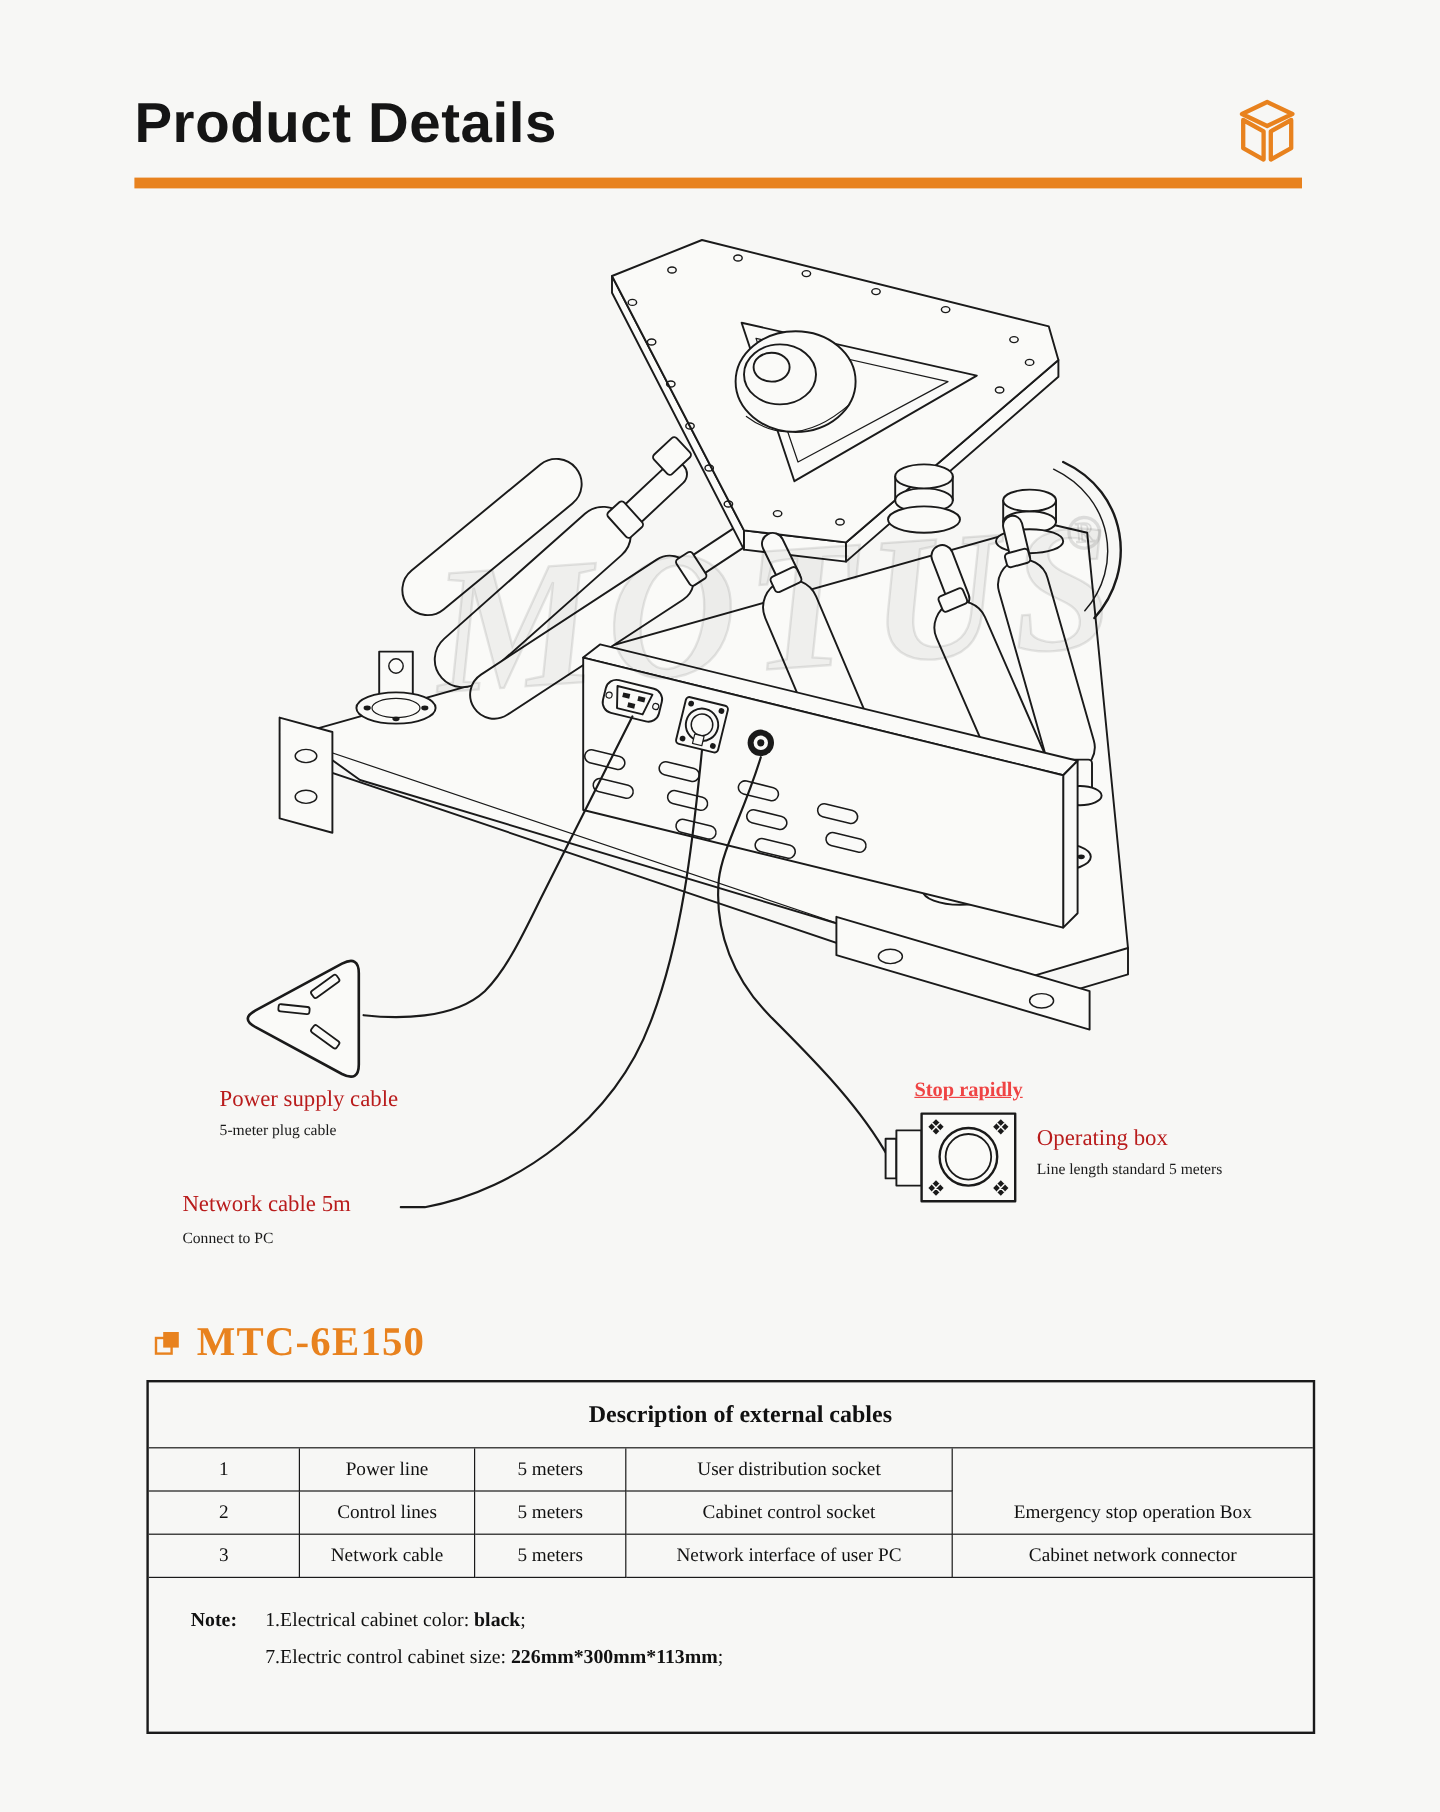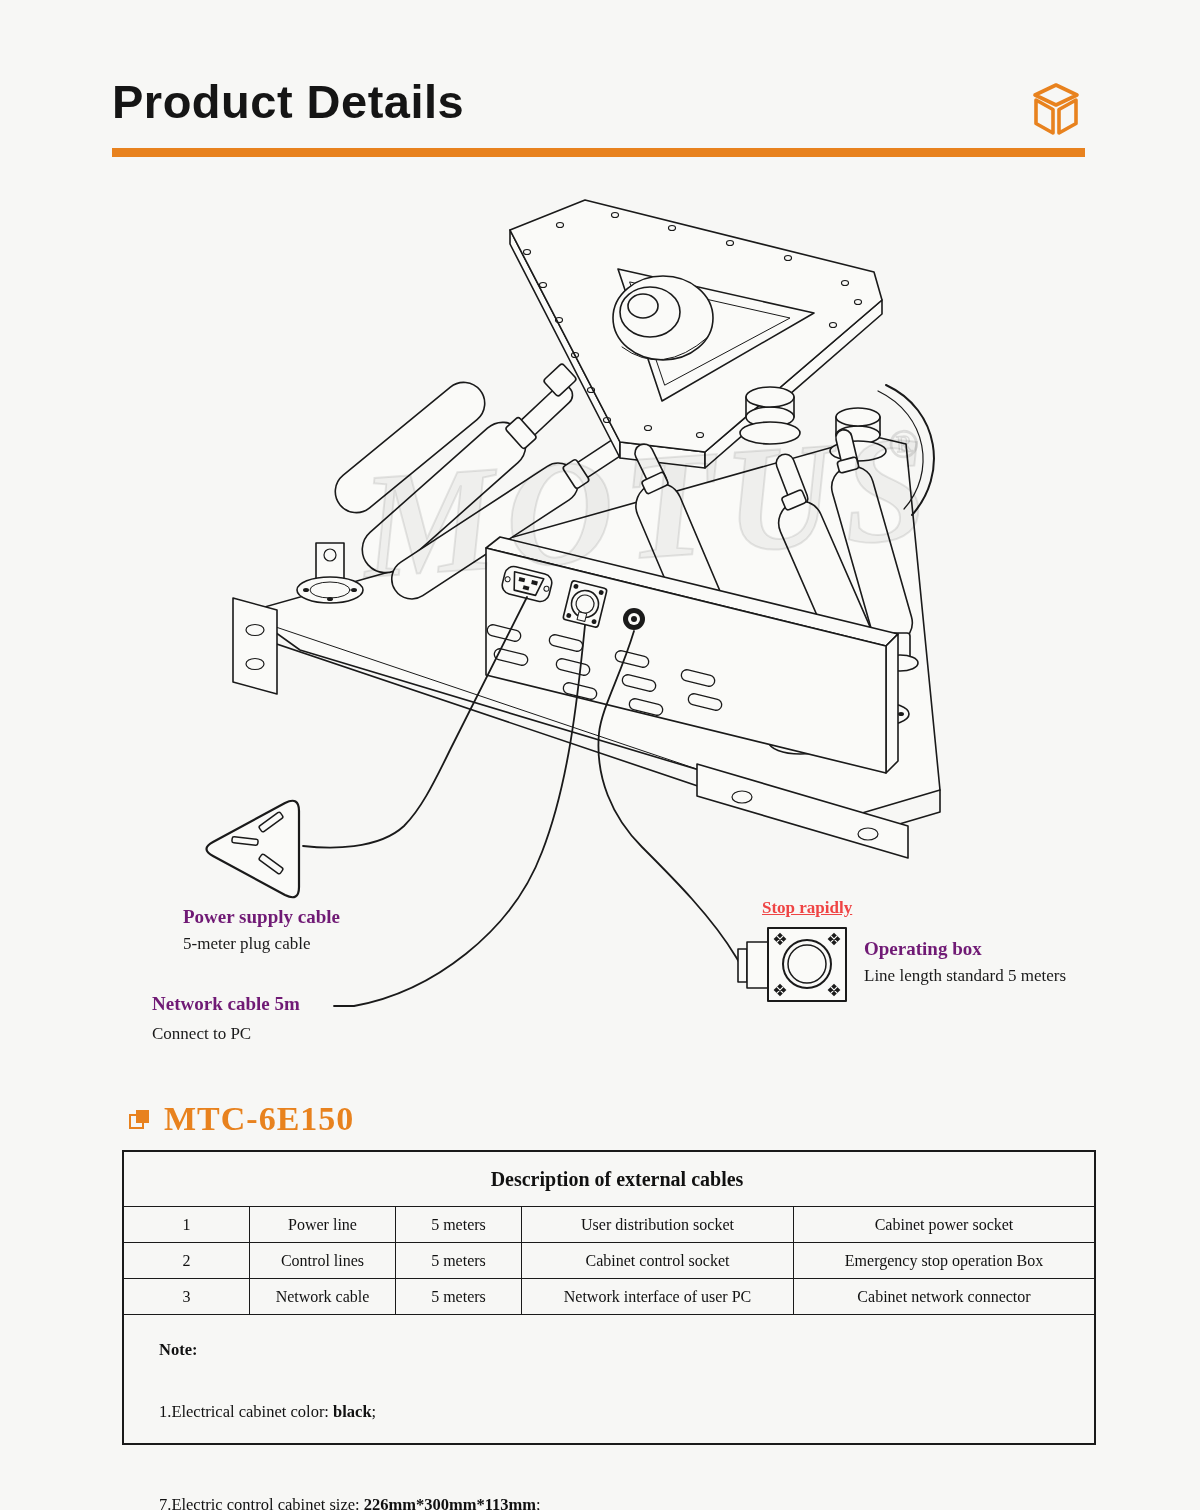--- a/index.html
+++ b/index.html
@@ -13,22 +13,22 @@
   .abs{position:absolute;}
   
   .page-title{
     left:112px;top:74px;
     font-family:"Liberation Sans", sans-serif;
     font-size:47px;font-weight:bold;color:#151515;letter-spacing:.5px;
   }
   .title-rule{left:112px;top:148px;width:973px;height:9px;background:#E8821E;}
   .cube-icon{left:1032px;top:82px;}
   
-  .lbl-b{font-weight:bold;font-size:19px;color:#701a75;}
-  .lbl-r{font-size:17px;color:#1a1a1a;}
+  .lbl-b{font-weight:normal;font-size:19px;color:#b91c1c;}
+  .lbl-r{font-size:13px;color:#1a1a1a;}
   .lbl-sm-b{font-weight:bold;font-size:17px;color:#ef4444;text-decoration:underline;}
   
   .model-row{left:128px;top:1100px;display:flex;align-items:center;gap:12px;}
   .model-title{
     font-size:34px;font-weight:bold;color:#E8821E;letter-spacing:1px;
     font-family:"Liberation Serif", serif;
   }
   
   .cable-table{
     left:122px;top:1150px;width:970px;
@@ -41,21 +41,21 @@
   }
   .t-grid{display:grid;grid-template-columns:126px 146px 126px 272px 1fr;}
   .t-cell{
     display:flex;align-items:center;justify-content:center;text-align:center;
     height:35px;border-bottom:1px solid #1a1a1a;border-right:1px solid #1a1a1a;
     padding:0 4px;
   }
   .t-cell.last{border-right:none;}
   .t-head .t-cell{height:36px;}
   .t-notes{padding:26px 20px 0 35px;height:102px;}
-  .note-line{display:flex;margin-bottom:13px;font-size:16.5px;line-height:18px;flex-direction:column;}
+  .note-line{display:flex;margin-bottom:13px;font-size:16.5px;line-height:18px;}
   .note-label{font-weight:bold;width:62px;flex:0 0 62px;}
   .note-indent{width:62px;flex:0 0 62px;}
 </style>
 </head>
 <body>
 
 <div class="abs page-title">Product Details</div>
 
 <div class="abs cube-icon">
   <svg width="48" height="56" viewBox="0 0 48 56">
@@ -317,21 +317,20 @@
 
 <div class="abs cable-table">
   <div class="t-title">Description of external cables</div>
 
 
   <div class="t-grid">
     <div class="t-cell">1</div>
     <div class="t-cell">Power line</div>
     <div class="t-cell">5 meters</div>
     <div class="t-cell">User distribution socket</div>
-    <div class="t-cell last">Cabinet power socket</div>
   </div>
   <div class="t-grid">
     <div class="t-cell">2</div>
     <div class="t-cell">Control lines</div>
     <div class="t-cell">5 meters</div>
     <div class="t-cell">Cabinet control socket</div>
     <div class="t-cell last">Emergency stop operation Box</div>
   </div>
   <div class="t-grid">
     <div class="t-cell">3</div>

